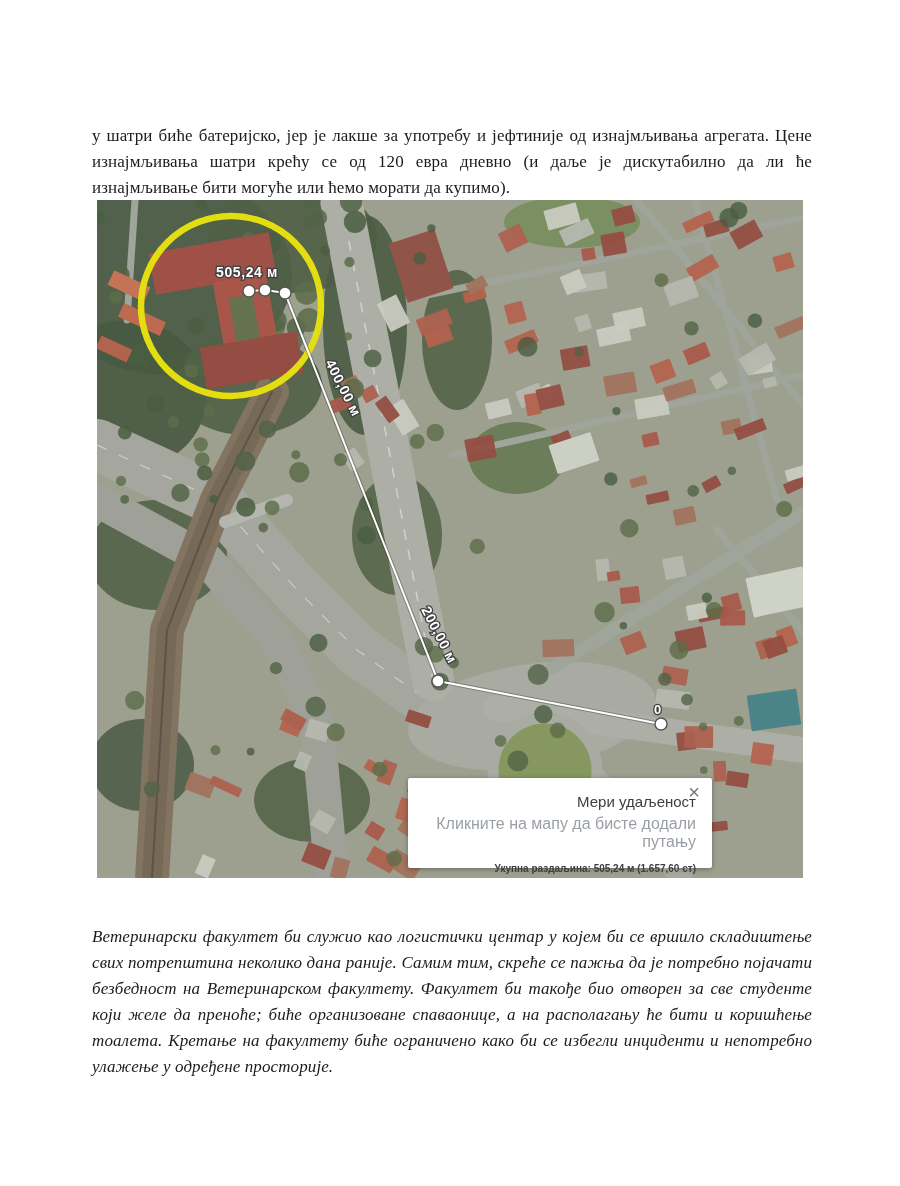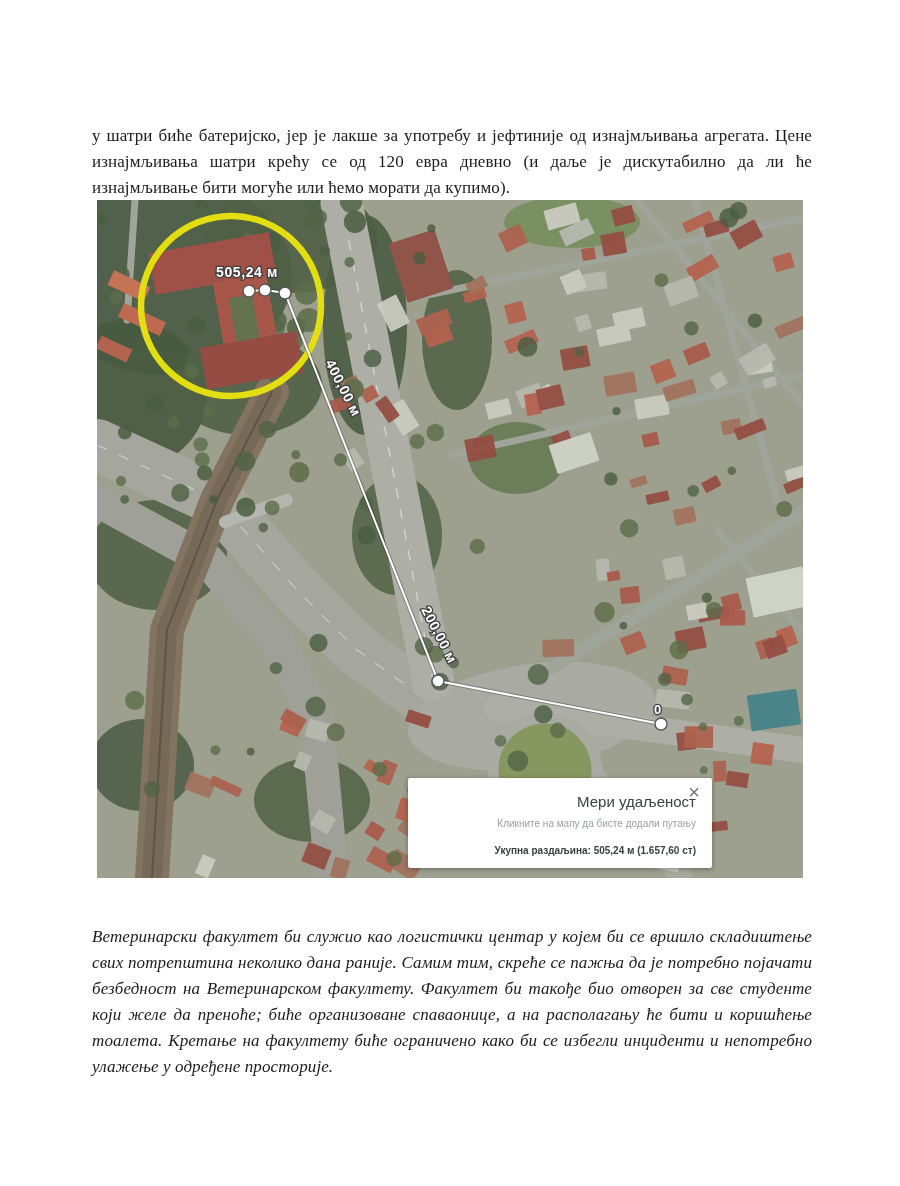--- a/index.html
+++ b/index.html
@@ -11,21 +11,21 @@
   #para-bottom{top:907px;font-style:italic;}
   .map{position:absolute;left:97px;top:200px;width:706px;height:678px;overflow:hidden;background:#ec4899;text-align:right;}
   .map svg{display:block;width:706px;height:678px;}
   .maplabel{font-family:"Liberation Sans",sans-serif;font-weight:bold;font-size:14px;
             fill:#ffffff;stroke:#3f3f3f;stroke-width:2.6px;paint-order:stroke;letter-spacing:0.6px;}
   .maplabel-small{font-size:13px;}
   .measure-popup{position:absolute;left:311px;top:578px;width:304px;height:90px;background:#ffffff;
         border-radius:2px;box-shadow:0 1px 5px rgba(0,0,0,0.35);box-sizing:border-box;
         padding:14px 16px 12px 16px;font-family:"Liberation Sans",sans-serif;}
   .popup-title{font-size:15px;font-weight:normal;color:#3c4043;line-height:19px;}
-  .popup-hint{font-size:10px;color:#9aa0a6;line-height:18px;margin-top:4px;}
+  .popup-hint{font-size:16px;color:#9aa0a6;line-height:18px;margin-top:4px;}
   .popup-total{font-size:10px;color:#3c4043;line-height:18px;margin-top:9px;font-weight:bold;}
   .popup-close{position:absolute;right:12px;top:4px;font-size:20px;color:#757575;
         font-family:"Liberation Sans",sans-serif;line-height:20px;}
 </style>
 </head>
 <body>
 
 <div class="page">
 
   <p class="para" id="para-top">у шатри биће батеријско, јер је лакше за употребу и јефтиније од изнајмљивања агрегата. Цене изнајмљивања шатри крећу се од 120 евра дневно (и даље је дискутабилно да ли ће изнајмљивање бити могуће или ћемо морати да купимо).</p>

